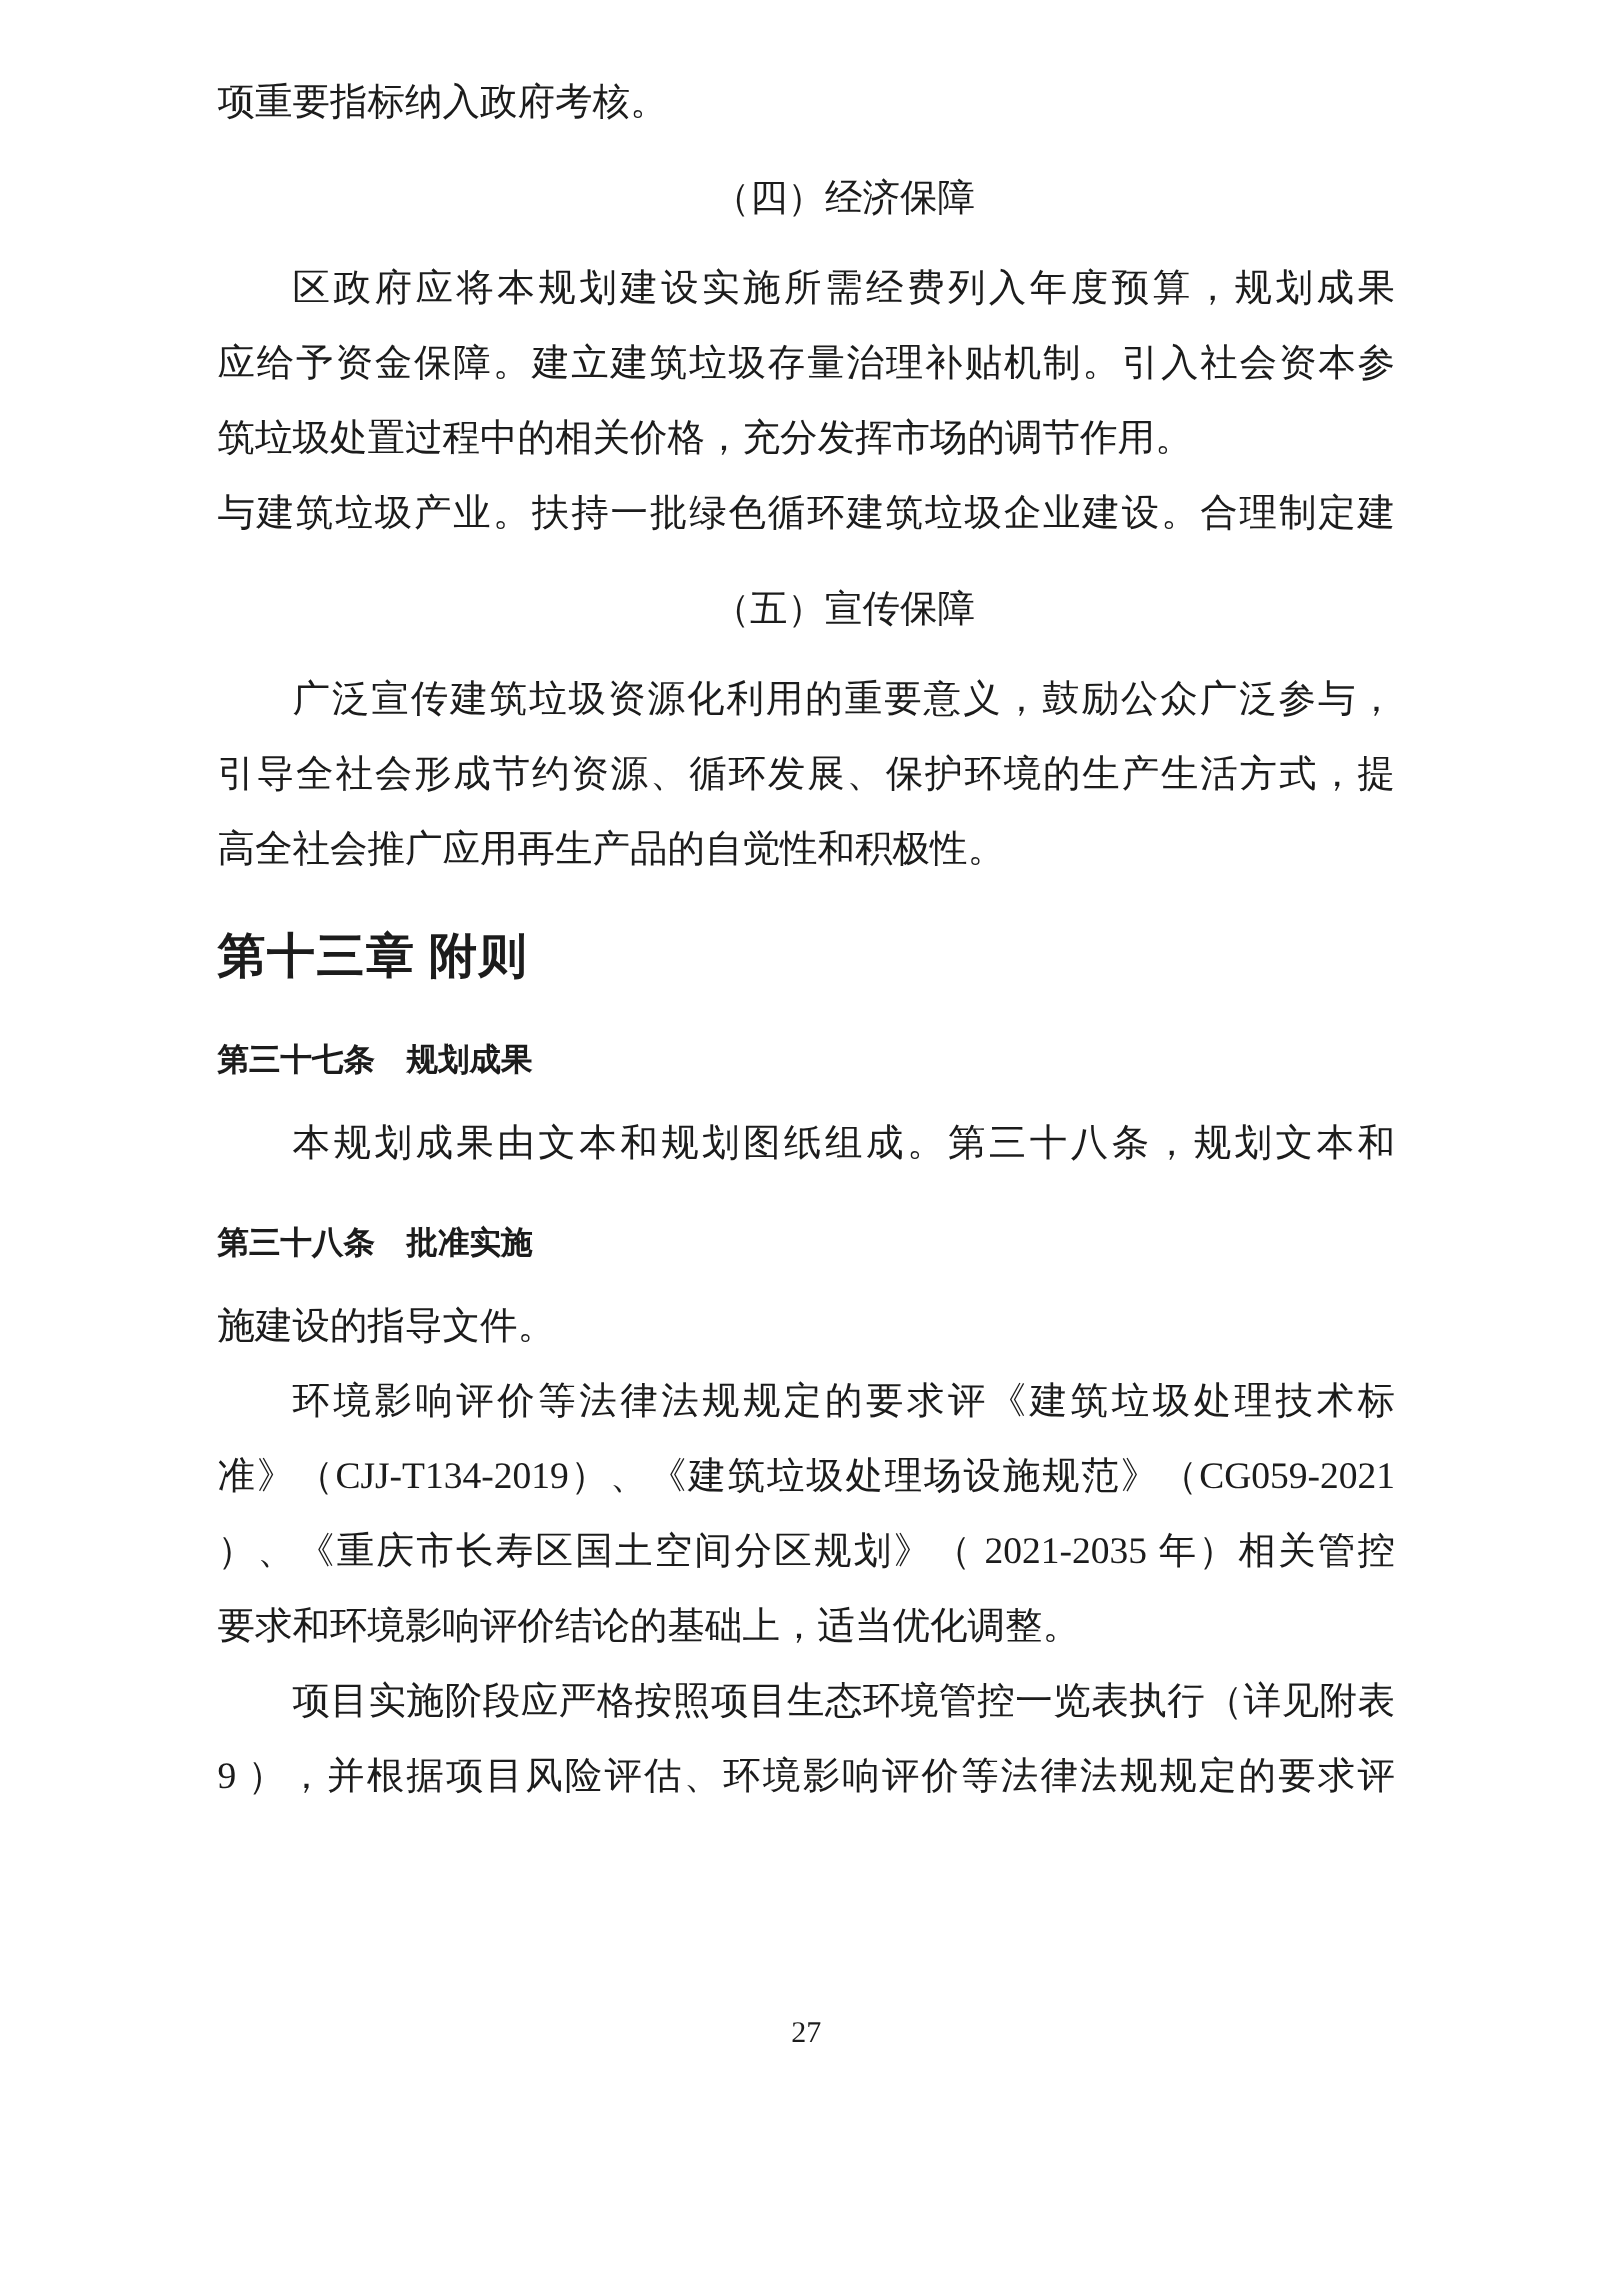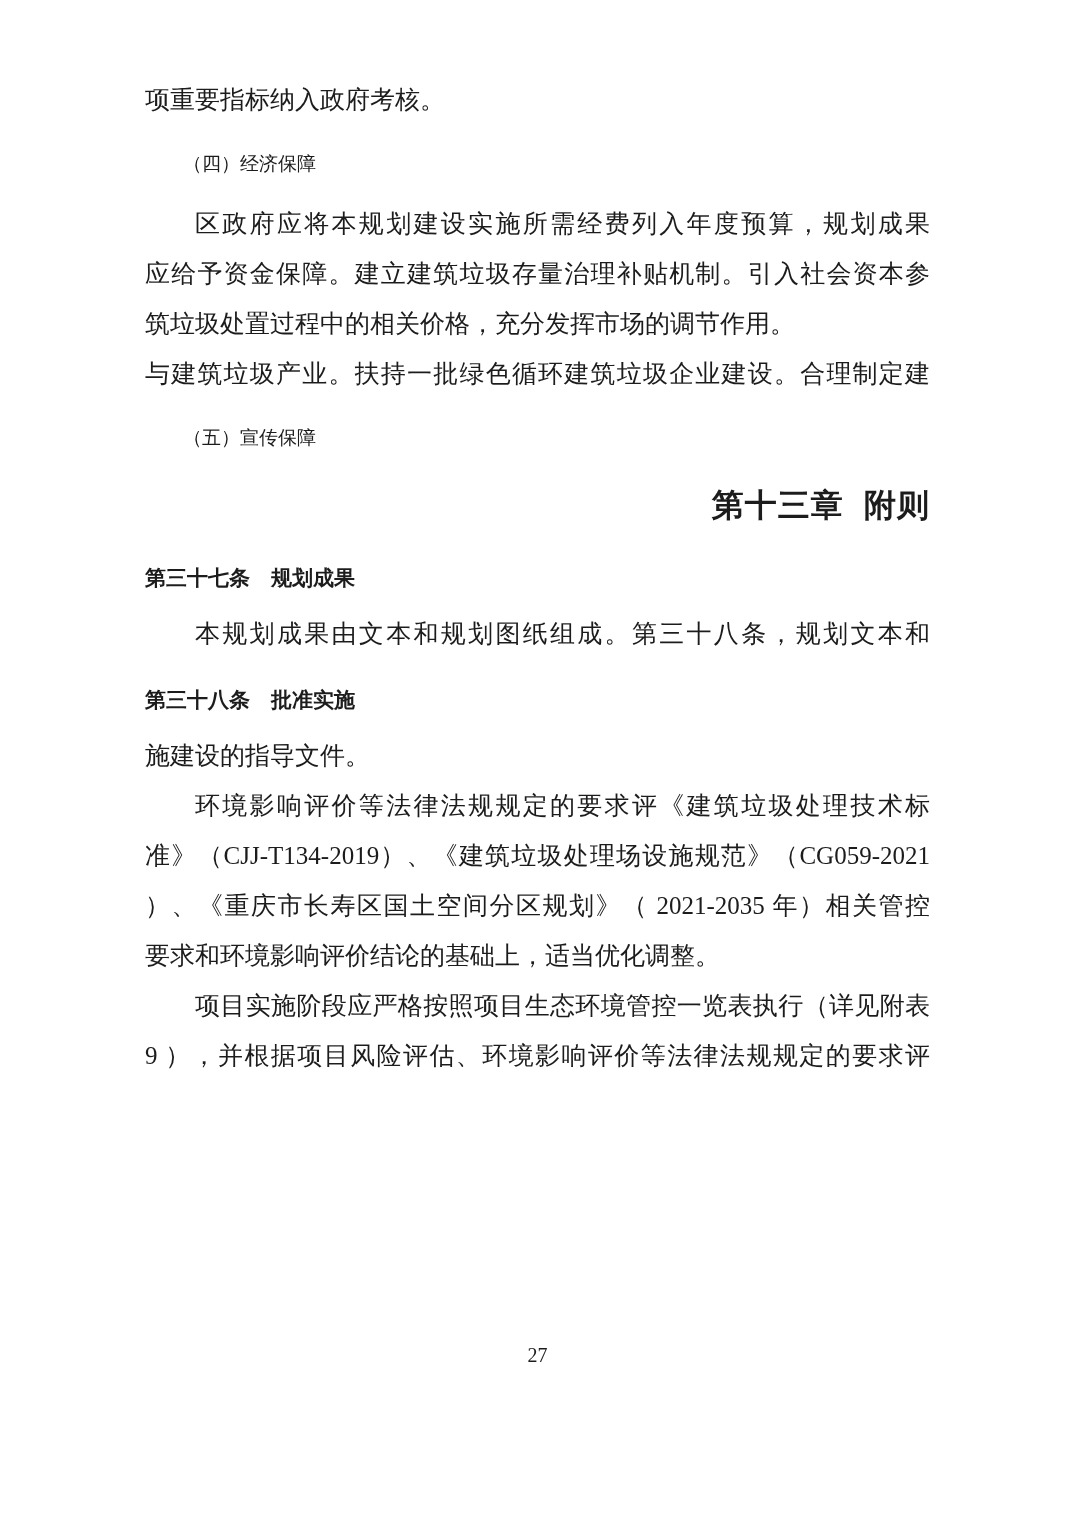--- a/index.html
+++ b/index.html
@@ -6,56 +6,56 @@
     margin: 0;
     padding: 0;
     background: #ffffff;
   }
   .page {
     position: relative;
     width: 1075px;
     height: 1520px;
     background: #ffffff;
     box-sizing: border-box;
-    padding: 75px 145px 0 145px;
+    padding: 44px 145px 0 145px;
     font-family: "Liberation Serif", "DejaVu Serif", serif;
     color: #1c1c1c;
     overflow: hidden;
   }
   .para { margin: 0; }
   .line {
     font-size: 25px;
     height: 50px;
     line-height: 50px;
     white-space: normal;
     overflow: hidden;
   }
   .line.just {
     text-align: justify;
     text-align-last: justify;
   }
   .line.indent { text-indent: 2em; }
   .subheading {
-    font-size: 19px;
+    font-size: 25px;
     height: 50px;
     line-height: 50px;
     text-indent: 2em;
     margin-top: 14px;
     margin-bottom: 10px;
+    text-align: center;
   }
   .chapter {
     font-size: 32px;
     font-weight: bold;
-    text-align: right;
+    text-align: left;
     height: 54px;
     line-height: 54px;
     margin-top: 18px;
     margin-bottom: 20px;
     letter-spacing: 1px;
-    font-family: Liberation Mono, monospace;
   }
   .article {
     font-size: 21px;
     font-weight: bold;
     height: 50px;
     line-height: 50px;
     margin-top: 18px;
     margin-bottom: 4px;
     font-family: Liberation Mono, monospace;
   }
@@ -78,20 +78,25 @@
         <div class="line">项重要指标纳入政府考核。</div>
       </div>
       <div class="subheading">（四）经济保障</div>
       <div class="para">
         <div class="line indent just">区政府应将本规划建设实施所需经费列入年度预算，规划成果</div>
         <div class="line just">应给予资金保障。建立建筑垃圾存量治理补贴机制。引入社会资本参</div>
         <div class="line">筑垃圾处置过程中的相关价格，充分发挥市场的调节作用。</div>
         <div class="line just">与建筑垃圾产业。扶持一批绿色循环建筑垃圾企业建设。合理制定建</div>
       </div>
       <div class="subheading">（五）宣传保障</div>
+      <div class="para">
+        <div class="line indent just">广泛宣传建筑垃圾资源化利用的重要意义，鼓励公众广泛参与，</div>
+        <div class="line just">引导全社会形成节约资源、循环发展、保护环境的生产生活方式，提</div>
+        <div class="line">高全社会推广应用再生产品的自觉性和积极性。</div>
+      </div>
       <div class="chapter">第十三章 附则</div>
       <div class="article">第三十七条　规划成果</div>
       <div class="para">
         <div class="line indent just">本规划成果由文本和规划图纸组成。第三十八条，规划文本和</div>
       </div>
       <div class="article">第三十八条　批准实施</div>
       <div class="para">
         <div class="line">施建设的指导文件。</div>
       </div>
       <div class="para">

